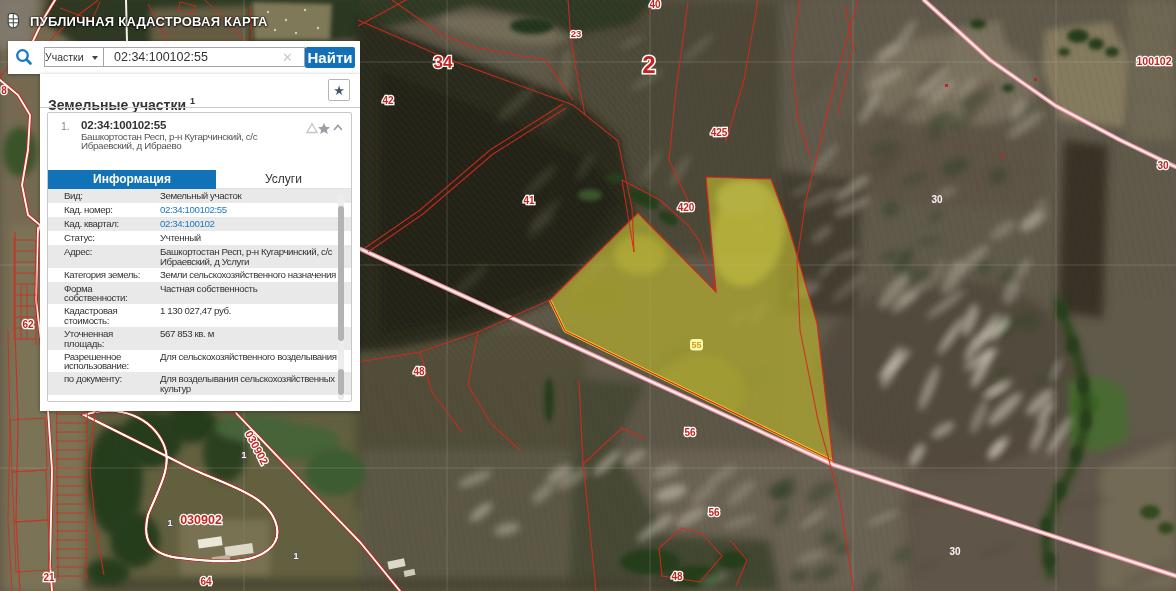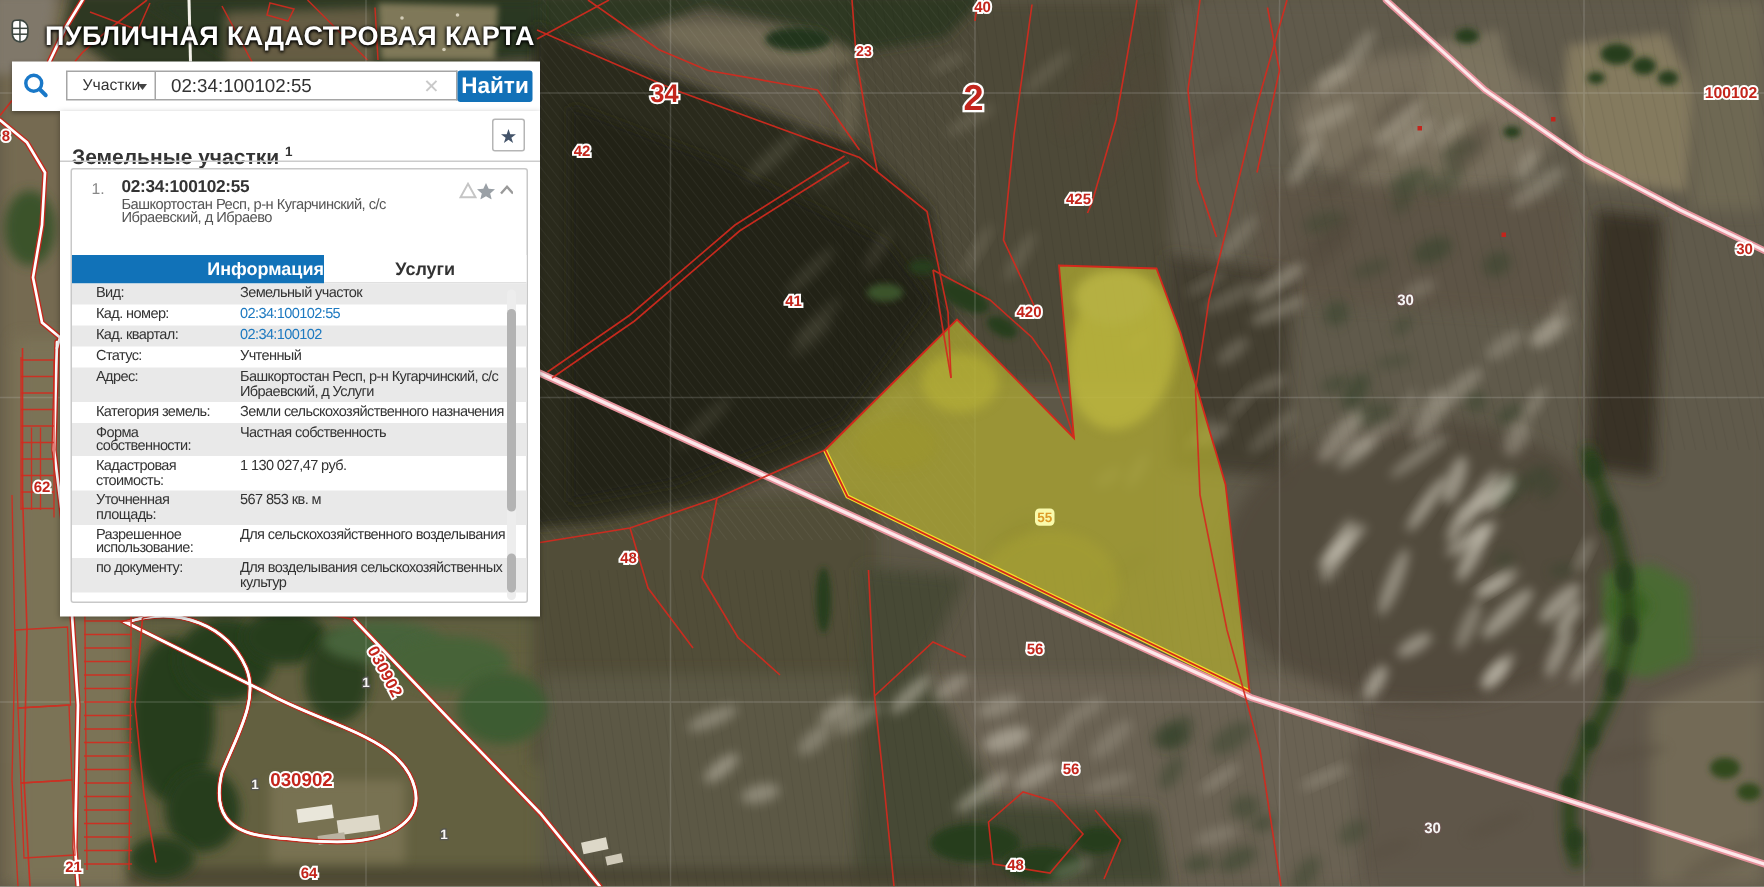--- a/index.html
+++ b/index.html
@@ -1,40 +1,40 @@
 <!DOCTYPE html>
 <html><head><meta charset="utf-8">
 <style>
 *{margin:0;padding:0;box-sizing:border-box}
 body{font-family:"Liberation Sans", sans-serif;}
 #app{position:relative;width:1176px;height:591px;overflow:hidden;background:#5d5747}
-.hdr{position:absolute;left:30px;top:14px;color:#fff;font-size:18px;font-weight:bold;letter-spacing:.25px;
+.hdr{position:absolute;left:30px;top:14px;color:#fff;font-size:13px;font-weight:bold;letter-spacing:.25px;
  text-shadow:0 1px 2px rgba(0,0,0,.85),1px 0 2px rgba(0,0,0,.6),-1px 0 2px rgba(0,0,0,.6)}
 .search{position:absolute;left:8px;top:41px;width:352px;height:33px;background:#fff;box-shadow:0 1px 3px rgba(0,0,0,.35)}
-.sel{position:absolute;left:36px;top:6px;width:60px;height:20px;border:1px solid #a5a5a5;background:#fff;font-size:10.5px;color:#333;line-height:18px;padding-left:10px}
+.sel{position:absolute;left:36px;top:6px;width:60px;height:20px;border:1px solid #a5a5a5;background:#fff;font-size:10.5px;color:#333;line-height:18px;padding-left:0}
 .sel .car{position:absolute;right:5px;top:8px;width:0;height:0;border-left:3.5px solid transparent;border-right:3.5px solid transparent;border-top:4px solid #444}
 .inp{position:absolute;left:96px;top:6px;width:201px;height:20px;border:1px solid #a5a5a5;border-left:none;background:#fff;font-size:12.5px;color:#333;line-height:18px;padding-left:10px}
 .xx{position:absolute;right:11px;top:1px;color:#c9c9c9;font-size:13px}
 .btn{position:absolute;left:297px;top:6px;width:50px;height:21px;background:#1271b8;border-radius:2px;color:#fff;font-size:15px;font-weight:bold;text-align:center;line-height:21px}
 .panel{position:absolute;left:40px;top:74px;width:320px;height:337px;background:#fff;box-shadow:0 1px 4px rgba(0,0,0,.35)}
 .ptitle{position:absolute;left:8px;top:22px;font-size:14px;font-weight:bold;color:#333}
 .ptitle sup{font-size:9px}
 .starbtn{position:absolute;left:288px;top:5px;width:22px;height:22px;border:1px solid #b5b5b5;border-radius:2px;text-align:center;color:#44546a;font-size:13px;line-height:21px;background:#fff}
 .psep{position:absolute;left:0;top:33px;width:320px;height:0;border-top:1px solid #ccc}
 .card{position:absolute;left:7px;top:38px;width:305px;height:290px;background:#fff;border:1px solid #c8c8c8;border-radius:2px}
 .num{position:absolute;left:13px;top:7px;font-size:10.5px;color:#888}
 .kn{position:absolute;left:33px;top:6px;font-size:11.5px;font-weight:bold;color:#333;letter-spacing:-.2px}
 .addr{position:absolute;left:33px;top:20px;font-size:9.8px;color:#555;line-height:8.8px;width:240px;letter-spacing:-.35px}
 .cicons{position:absolute;right:9px;top:7px}
 .links{position:absolute;left:34px;top:41px;font-size:10.4px;color:#1d79c0;white-space:nowrap;letter-spacing:-.2px}
 .links span{text-decoration:underline}
 .links b{font-weight:normal;display:inline-block;width:10px}
 .tabs{position:absolute;left:0px;top:57px;width:303px;height:19px}
-.tab1{position:absolute;left:0;top:0;width:168px;height:19px;background:#1172b8;color:#fff;font-weight:bold;font-size:12px;text-align:right;line-height:19px}
-.tab2{position:absolute;left:168px;top:0;width:135px;height:19px;background:#fff;color:#333;font-weight:bold;font-size:12px;text-align:center;line-height:19px;border-bottom:1px solid #e0e0e0}
+.tab1{position:absolute;left:0;top:0;width:168px;height:19px;background:#1172b8;color:#fff;font-weight:bold;font-size:12px;text-align:center;line-height:19px}
+.tab2{position:absolute;left:168px;top:0;width:135px;height:19px;background:#fff;color:#333;font-weight:normal;font-size:12px;text-align:center;line-height:19px;border-bottom:1px solid #e0e0e0}
 .tbl{position:absolute;left:0;top:76px;width:303px}
 .row{position:relative;width:100%;display:flex;min-height:14px}
 .row.g{background:#e9e9e9}
 .lab{width:112px;padding:2px 16px 1.5px 16px;font-size:9.7px;color:#333;line-height:9.6px;letter-spacing:-.4px}
 .val{width:186px;padding:2px 0 1.5px 0;font-size:9.7px;color:#333;line-height:9.6px;letter-spacing:-.4px}
 .val.blue{color:#1d79c0}
 .sbar{position:absolute;left:290px;top:80px;width:6px;height:207px;background:#ededed;border-radius:3px}
 .sthumb{position:absolute;left:0;top:13px;width:6px;height:135px;background:#b3b3b3;border-radius:3px}
 </style></head>
 <body>

